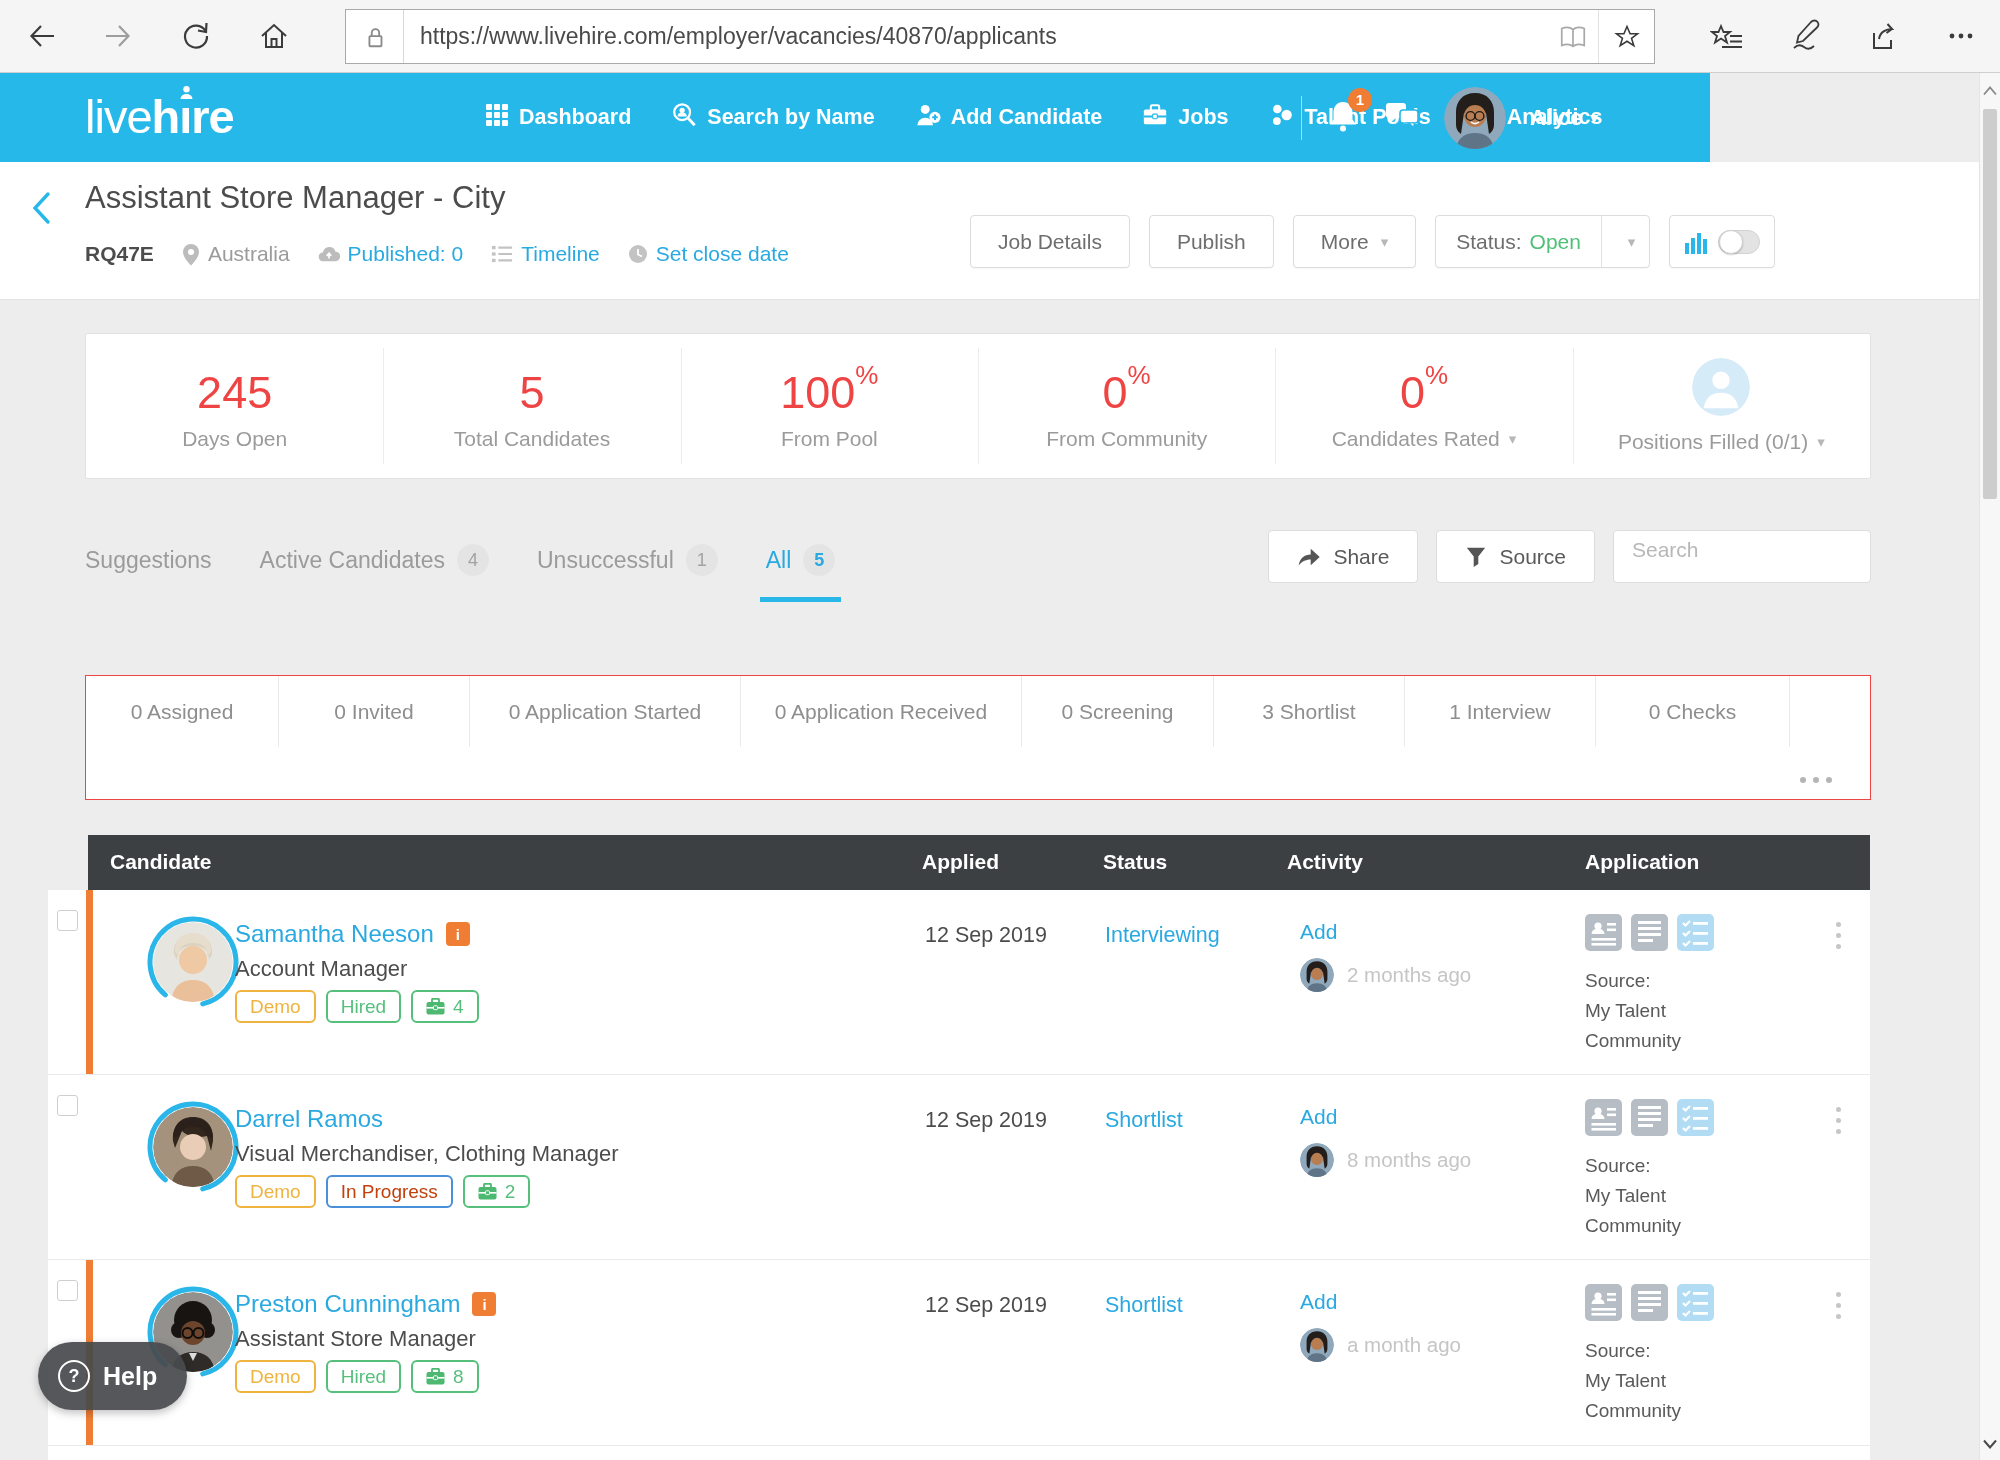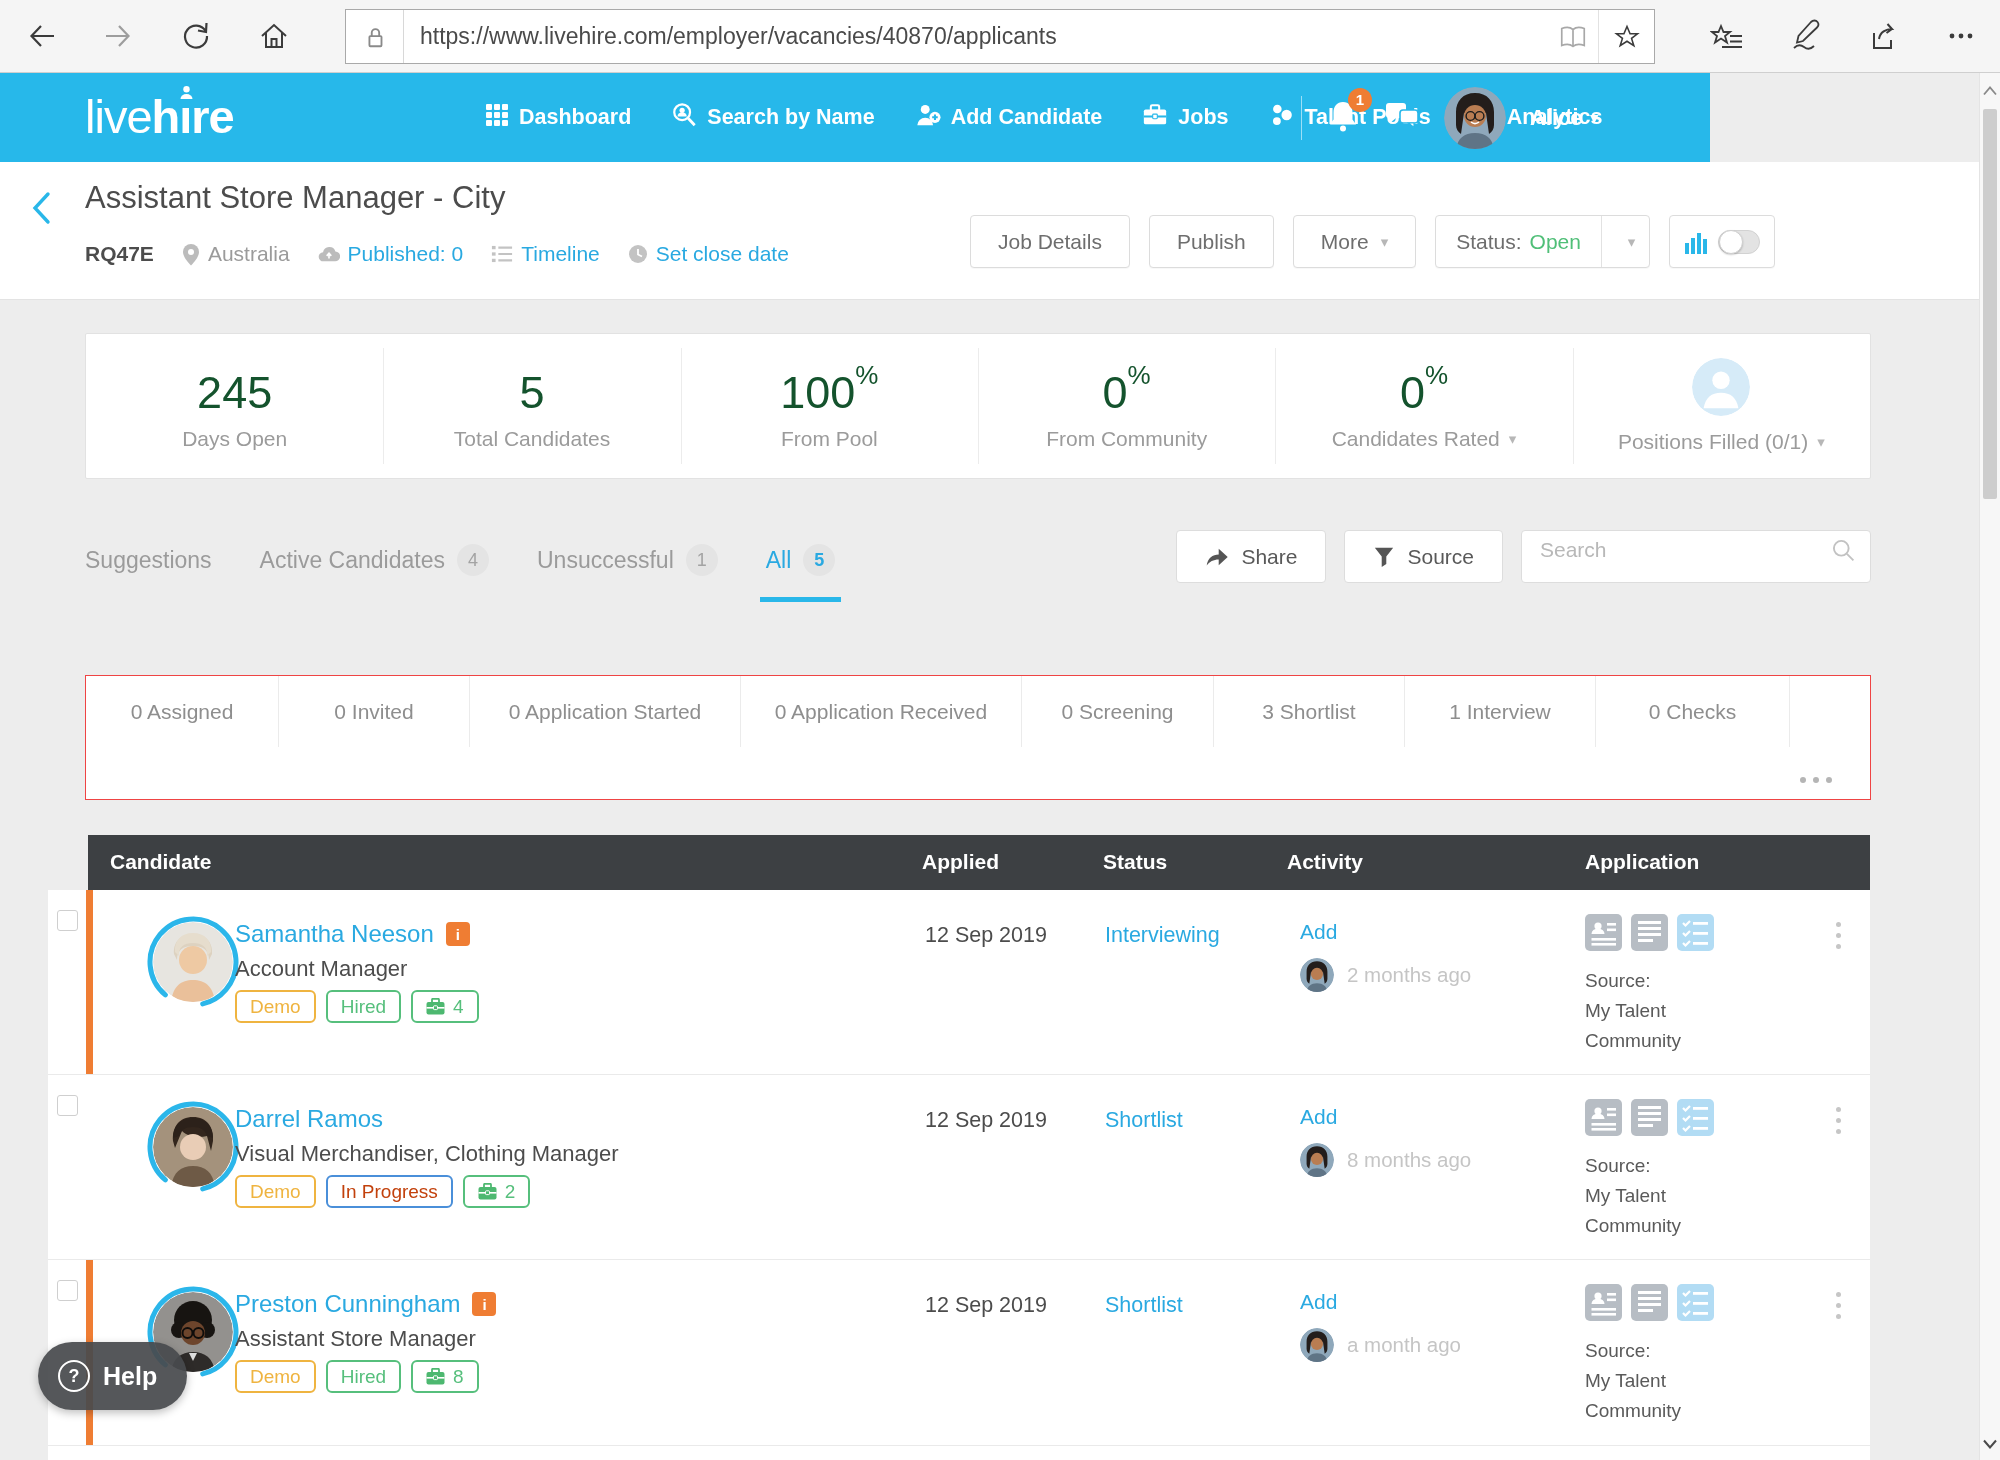--- a/index.html
+++ b/index.html
@@ -55,36 +55,36 @@
   .status-open { color:#50bf78; margin-left:8px; }
   .status-caret { width:48px; height:100%; border-left:1px solid #e2e2e2; display:flex; align-items:center; justify-content:center; }
   .btn-toggle { padding:0 14px; gap:10px; }
   .toggle { width:42px; height:24px; border-radius:12px; background:#e3e3e3; border:1px solid #d2d2d2; position:relative; }
   .toggle .knob { position:absolute; left:0px; top:-1px; width:24px; height:24px; border-radius:50%; background:#fff; border:1px solid #cfcfcf; box-shadow:0 1px 2px rgba(0,0,0,.2); }
 
   
   .stats-card { position:absolute; left:85px; top:171px; width:1786px; height:146px; background:#fff; border:1px solid #e2e2e2; border-radius:2px; display:flex; }
   .stat { flex:1; display:flex; flex-direction:column; align-items:center; justify-content:center; position:relative; }
   .stat + .stat::before { content:""; position:absolute; left:0; top:14px; bottom:14px; width:1px; background:#ececec; }
-  .stat-val { font-size:45px; color:#14532d; line-height:1; }
+  .stat-val { font-size:45px; color:#ef4444; line-height:1; }
   .stat-val sup { font-size:26px; vertical-align:24px; }
   .stat-label { margin-top:12px; font-size:21px; color:#9b9b9b; display:flex; align-items:center; gap:9px; }
   .pf-avatar { width:58px; height:58px; border-radius:50%; overflow:hidden; margin-bottom:2px; }
 
   
   .tabs-row { position:absolute; left:85px; top:368px; width:1786px; height:70px; }
   .tabs { position:absolute; left:0; top:14px; display:flex; gap:48px; align-items:center; }
   .tab { display:flex; align-items:center; gap:12px; font-size:23px; color:#9b9b9b; cursor:pointer; position:relative; }
   .tab-count { width:32px; height:32px; border-radius:50%; background:#e4e4e4; color:#a3a3a3; font-size:18px; display:flex; align-items:center; justify-content:center; }
   .tab.active { color:#2aa9e1; }
   .tab.active .tab-count { color:#2aa9e1; font-weight:700; }
   .tab.active::after { content:""; position:absolute; left:-6px; right:-6px; bottom:-26px; height:5px; background:#29b7e9; }
   .tab-toolbar { position:absolute; right:0; top:0; display:flex; gap:18px; }
   .tbtn { height:53px; background:#fff; border:1px solid #ddd; border-radius:4px; font-size:21px; color:#595959; display:flex; align-items:center; gap:12px; padding:0 28px; cursor:pointer; }
-  .search-box { width:350px; height:53px; background:#fff; border:1px solid #ddd; border-radius:4px; display:flex; align-items:center; padding:0 14px 13px 18px; }
+  .search-box { width:258px; height:53px; background:#fff; border:1px solid #ddd; border-radius:4px; display:flex; align-items:center; padding:0 14px 13px 18px; }
   .search-box input { flex:1; border:none; outline:none; font-size:21px; color:#4c4c4c; font-family:"Liberation Sans",sans-serif; background:transparent; }
   .search-box input::placeholder { color:#b8b8b8; }
 
   
   .pipeline-card { position:absolute; left:85px; top:513px; width:1786px; height:125px; background:#fff; border:1px solid #ef4444; }
   .stages { display:flex; height:71px; }
   .stage { border-right:1px solid #ebebeb; display:flex; align-items:center; justify-content:center; font-size:21px; color:#8e8e8e; cursor:pointer; }
   .pipe-more { position:absolute; right:38px; bottom:16px; display:flex; gap:7px; cursor:pointer; }
   .pipe-more i { width:6px; height:6px; border-radius:50%; background:#b5b5b5; }
 

